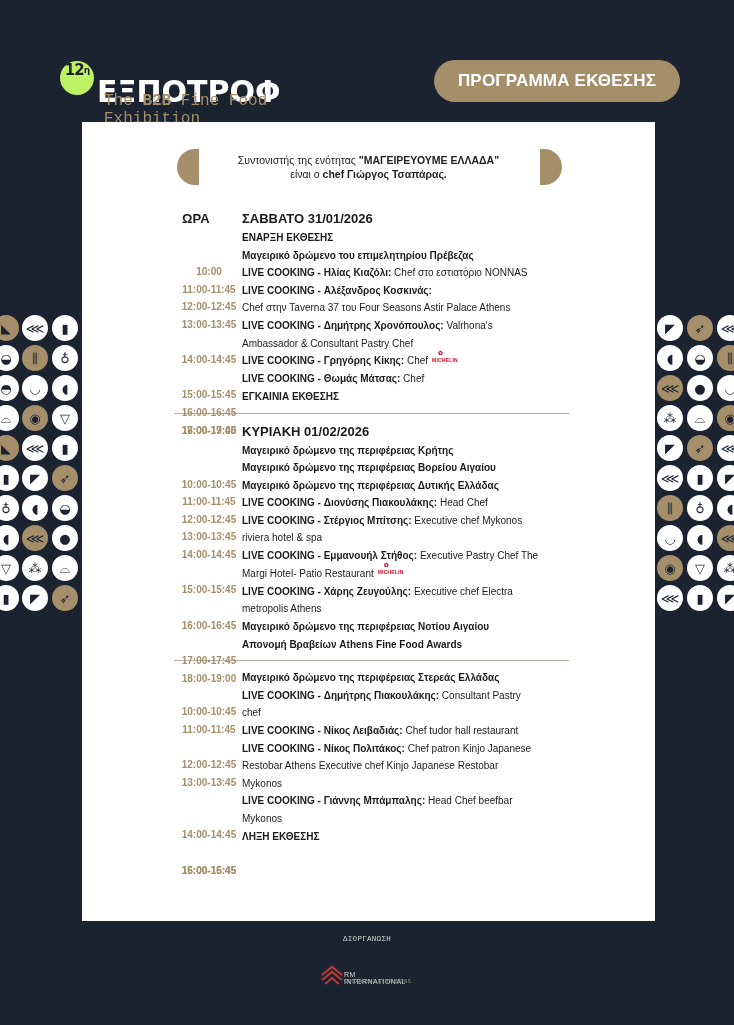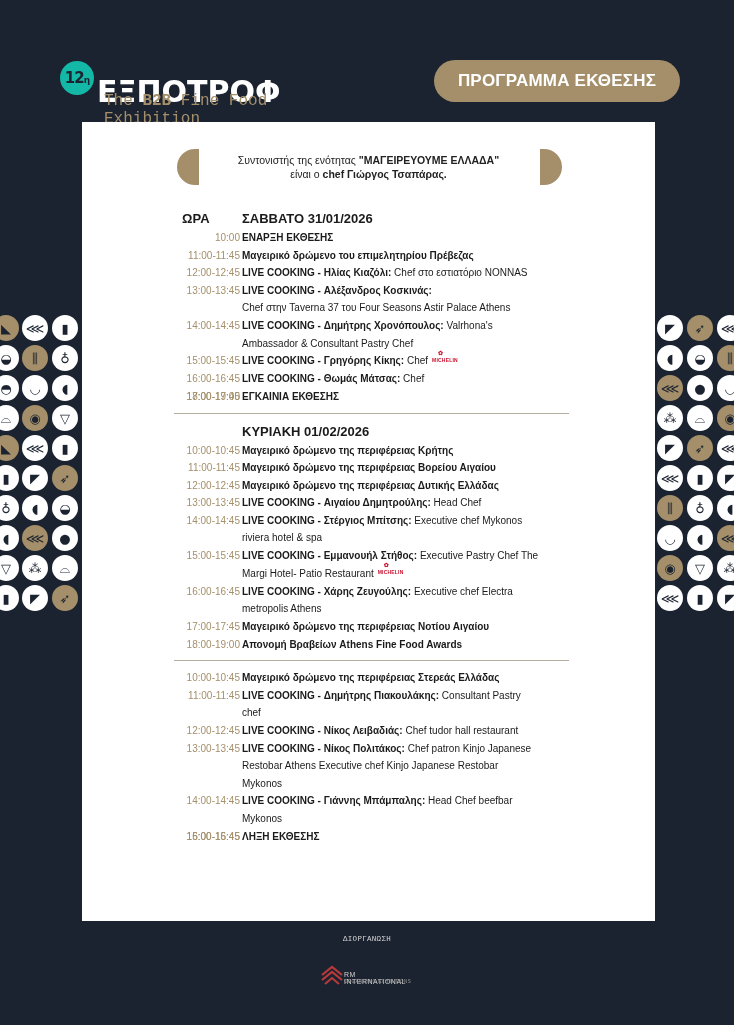--- a/index.html
+++ b/index.html
@@ -7,22 +7,22 @@
   body {
     background: #1c2330;
     font-family: "DejaVu Sans", "Liberation Sans", sans-serif;
     position: relative;
     color: #1a1a1a;
   }
   
   .logo { position: absolute; left: 60px; top: 57px; width: 240px; height: 52px; }
   .logo-badge {
     position: absolute; left: 0; top: 4px; width: 34px; height: 34px; border-radius: 50%;
-    background: #14b8a6; color: #1c2330; font-weight: bold; font-size: 15px;
-    display: flex; align-items: center; justify-content: center; letter-spacing: -1px;
+    background: #bef264; color: #1c2330; font-weight: bold; font-size: 15px;
+    display: flex; justify-content: center; letter-spacing: -1px;
   }
   .logo-badge small { font-size: 9px; margin-top: 4px; }
   .logo-title {
     position: absolute; left: 37px; top: 17px; color: #ffffff; font-weight: bold;
     font-size: 30px; letter-spacing: 0px; line-height: 36px;
     font-family: "DejaVu Sans", sans-serif;
   }
   .logo-sub {
     position: absolute; left: 44px; top: 35px; color: #a48f6a; font-size: 16px;
     font-family: Liberation Mono, monospace;
@@ -56,21 +56,21 @@
 
   .schedule { position: absolute; left: 96px; top: 87px; width: 400px; font-family: "Liberation Sans", sans-serif; }
   .day-head {
     font-weight: bold; font-size: 13px; color: #1a1a1a; height: 20px; line-height: 20px;
     position: relative;
   }
   .day-head .ora { position: absolute; left: 4px; }
   .day-head .date { position: absolute; left: 64px; }
   .row { position: relative; font-size: 10px; line-height: 17.6px; color: #1a1a1a; }
   .row .time {
-    position: absolute; left: 0; width: 62px; text-align: right; color: #a48f6a; font-weight: normal;
+    position: absolute; left: 0; width: 62px; text-align: center; color: #a48f6a; font-weight: bold; margin-top: 34px;
   }
   .row .body { margin-left: 64px; }
   .row .body b { font-weight: bold; }
   .row .body .plain { font-weight: normal; }
   .michelin {
     display: inline-block; color: #c8102e; font-size: 5px; font-weight: bold;
     vertical-align: middle; position: relative; top: -1px; margin-left: 4px; letter-spacing: 0.2px;
   }
   .michelin::before {
     content: "✿"; position: absolute; top: -7px; left: 6px; font-size: 6px; color: #c8102e;
@@ -239,21 +239,21 @@
       <div class="row">
         <span class="time">11:00-11:45</span>
         <div class="body"><b>Μαγειρικό δρώμενο της περιφέρειας Βορείου Αιγαίου</b></div>
       </div>
       <div class="row">
         <span class="time">12:00-12:45</span>
         <div class="body"><b>Μαγειρικό δρώμενο της περιφέρειας Δυτικής Ελλάδας</b></div>
       </div>
       <div class="row">
         <span class="time">13:00-13:45</span>
-        <div class="body"><b>LIVE COOKING</b><b> - </b><b>Αιγαίου Δημητρούλης:</b><span class="plain"> Head Chef</span></div>
+        <div class="body"><b>LIVE COOKING</b><b> - </b><b>Διονύσης Πιακουλάκης:</b><span class="plain"> Head Chef</span></div>
       </div>
       <div class="row">
         <span class="time">14:00-14:45</span>
         <div class="body"><b>LIVE COOKING</b><b> - </b><b>Στέργιος Μπίτσης:</b><span class="plain"> Executive chef  Mykonos</span><br><span class="plain">riviera hotel &amp; spa</span></div>
       </div>
       <div class="row">
         <span class="time">15:00-15:45</span>
         <div class="body"><b>LIVE COOKING</b><b> - </b><b>Εμμανουήλ Στήθος:</b><span class="plain"> Executive Pastry Chef The</span><br><span class="plain">Margi Hotel- Patio Restaurant</span><span class="michelin">MICHELIN</span></div>
       </div>
       <div class="row">

